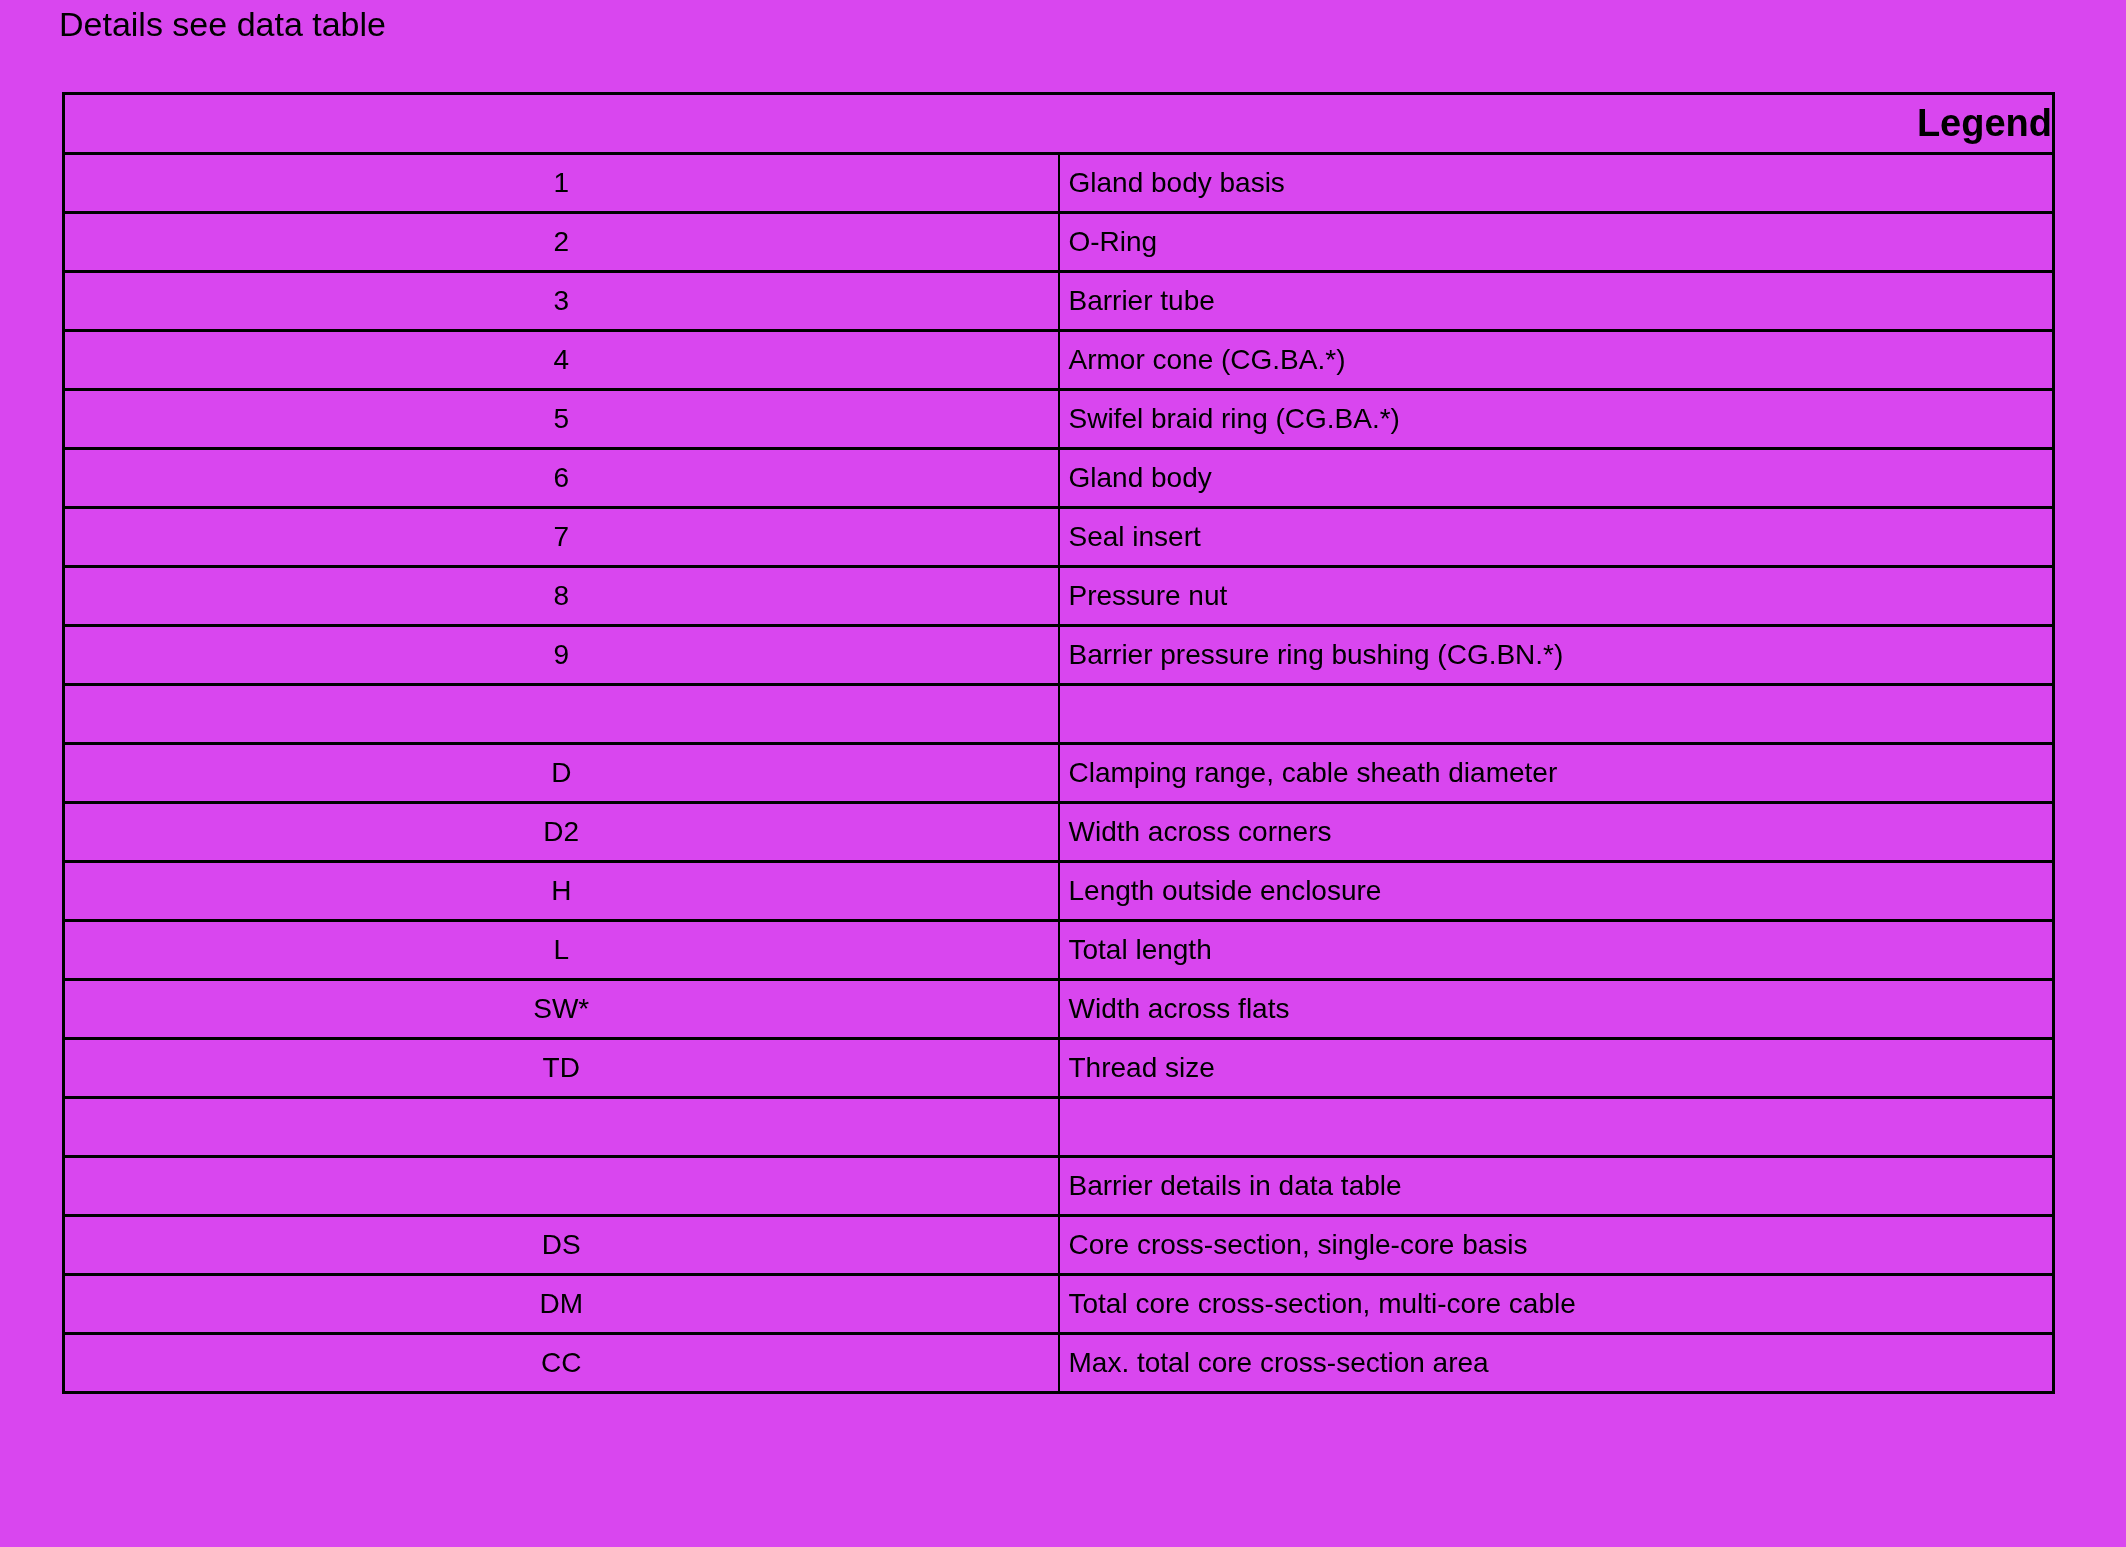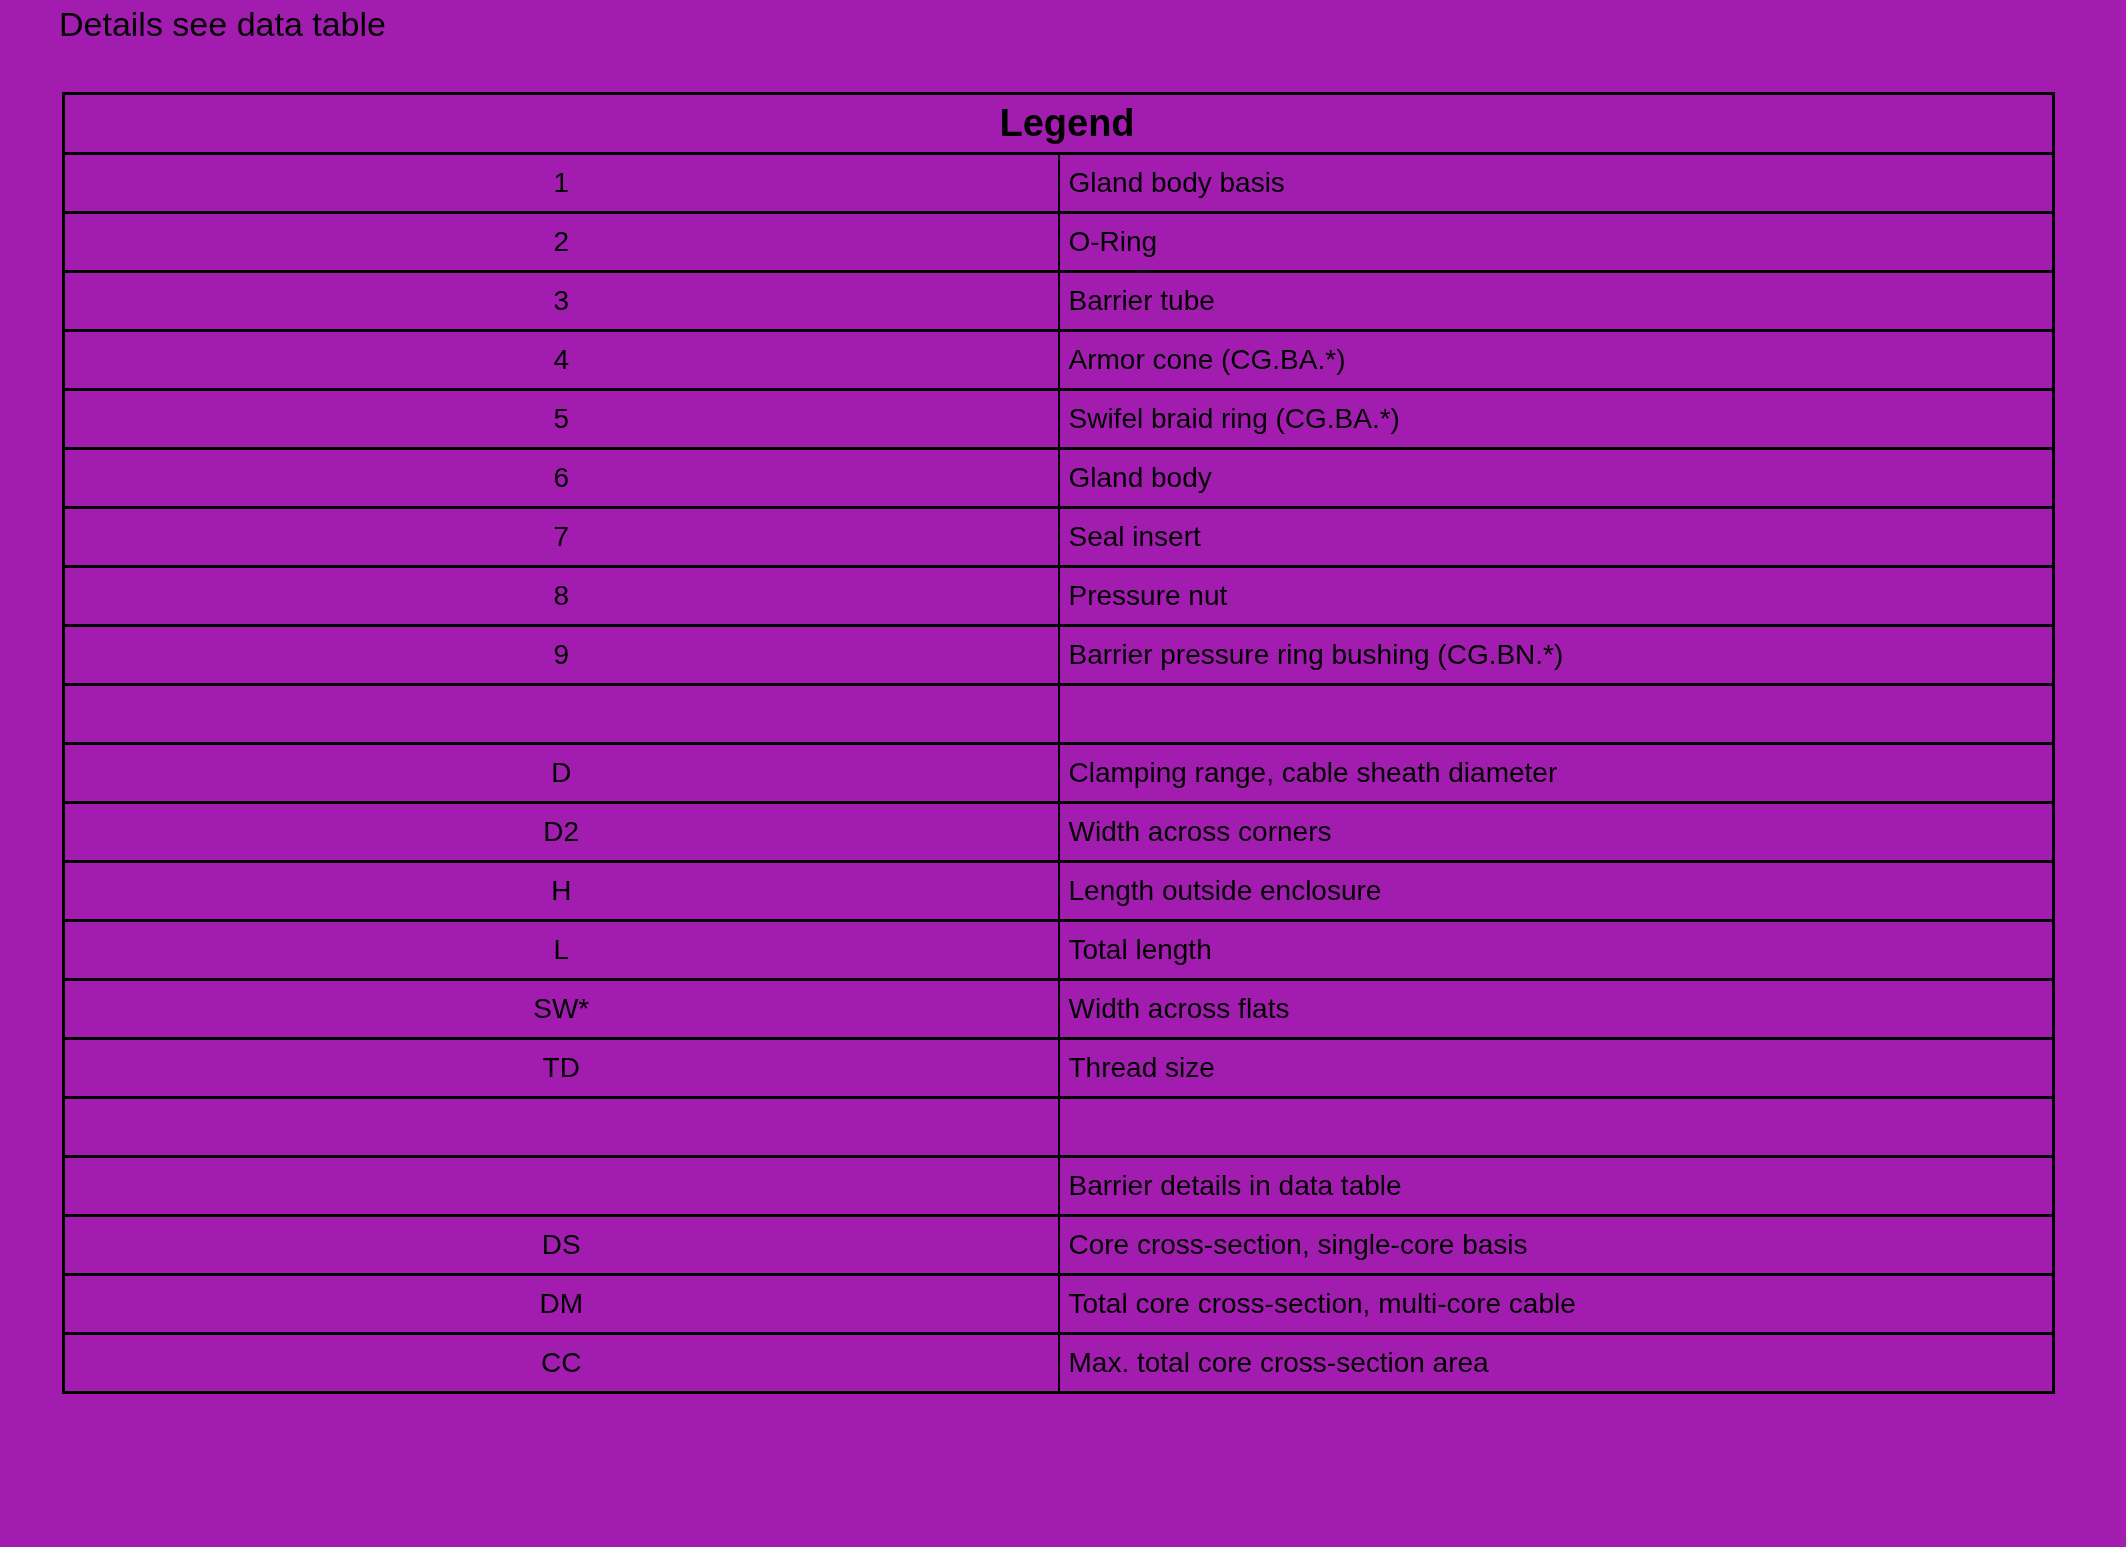--- a/index.html
+++ b/index.html
@@ -6,21 +6,21 @@
     margin: 0;
     padding: 0;
     background: #ffffff;
     font-family: "Liberation Sans", sans-serif;
     color: #000000;
   }
   .page {
     position: relative;
     width: 2126px;
     height: 1547px;
-    background: #a21caf;
+    background: #d946ef;
     overflow: hidden;
   }
   .heading {
     position: absolute;
     left: 59px;
     top: 4px;
     font-size: 34px;
     line-height: 1.2;
     color: #000000;
     white-space: nowrap;
@@ -34,21 +34,21 @@
     table-layout: fixed;
     border: 3px solid #000000;
   }
   table.legend tr.title-row td {
     height: 57px;
     border-bottom: 3px solid #000000;
     font-size: 38px;
     font-weight: bold;
     padding: 0 0 0 17px;
     vertical-align: middle;
-    text-align: center;
+    text-align: right;
   }
   table.legend tr.data-row td {
     height: 56px;
     border-top: 3px solid #000000;
     font-size: 28px;
     vertical-align: middle;
     overflow: hidden;
     white-space: nowrap;
   }
   table.legend td.code {

